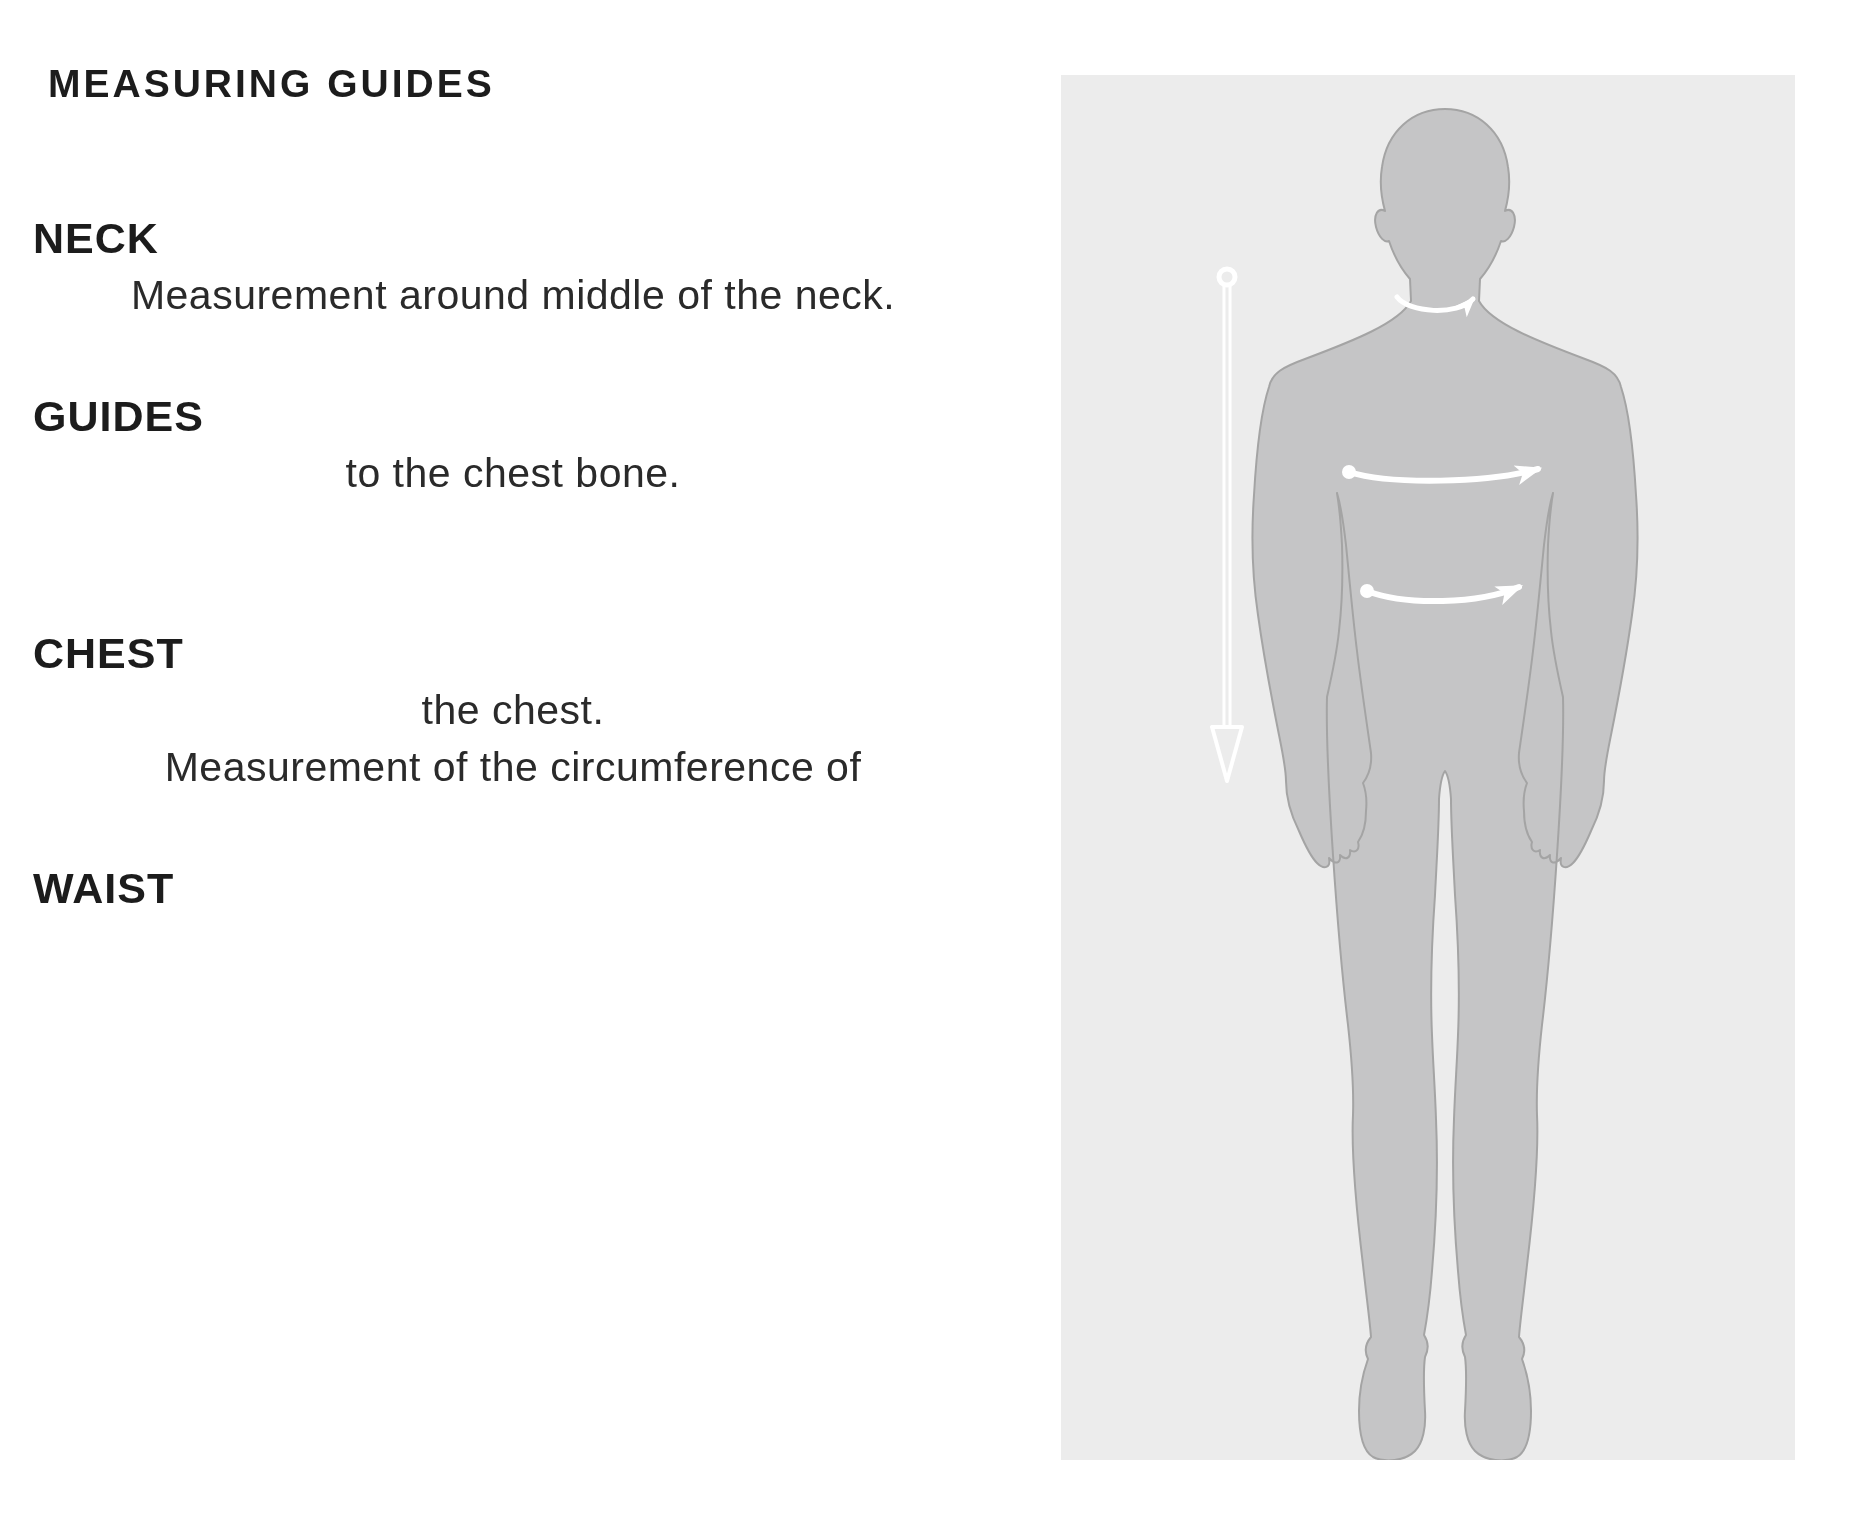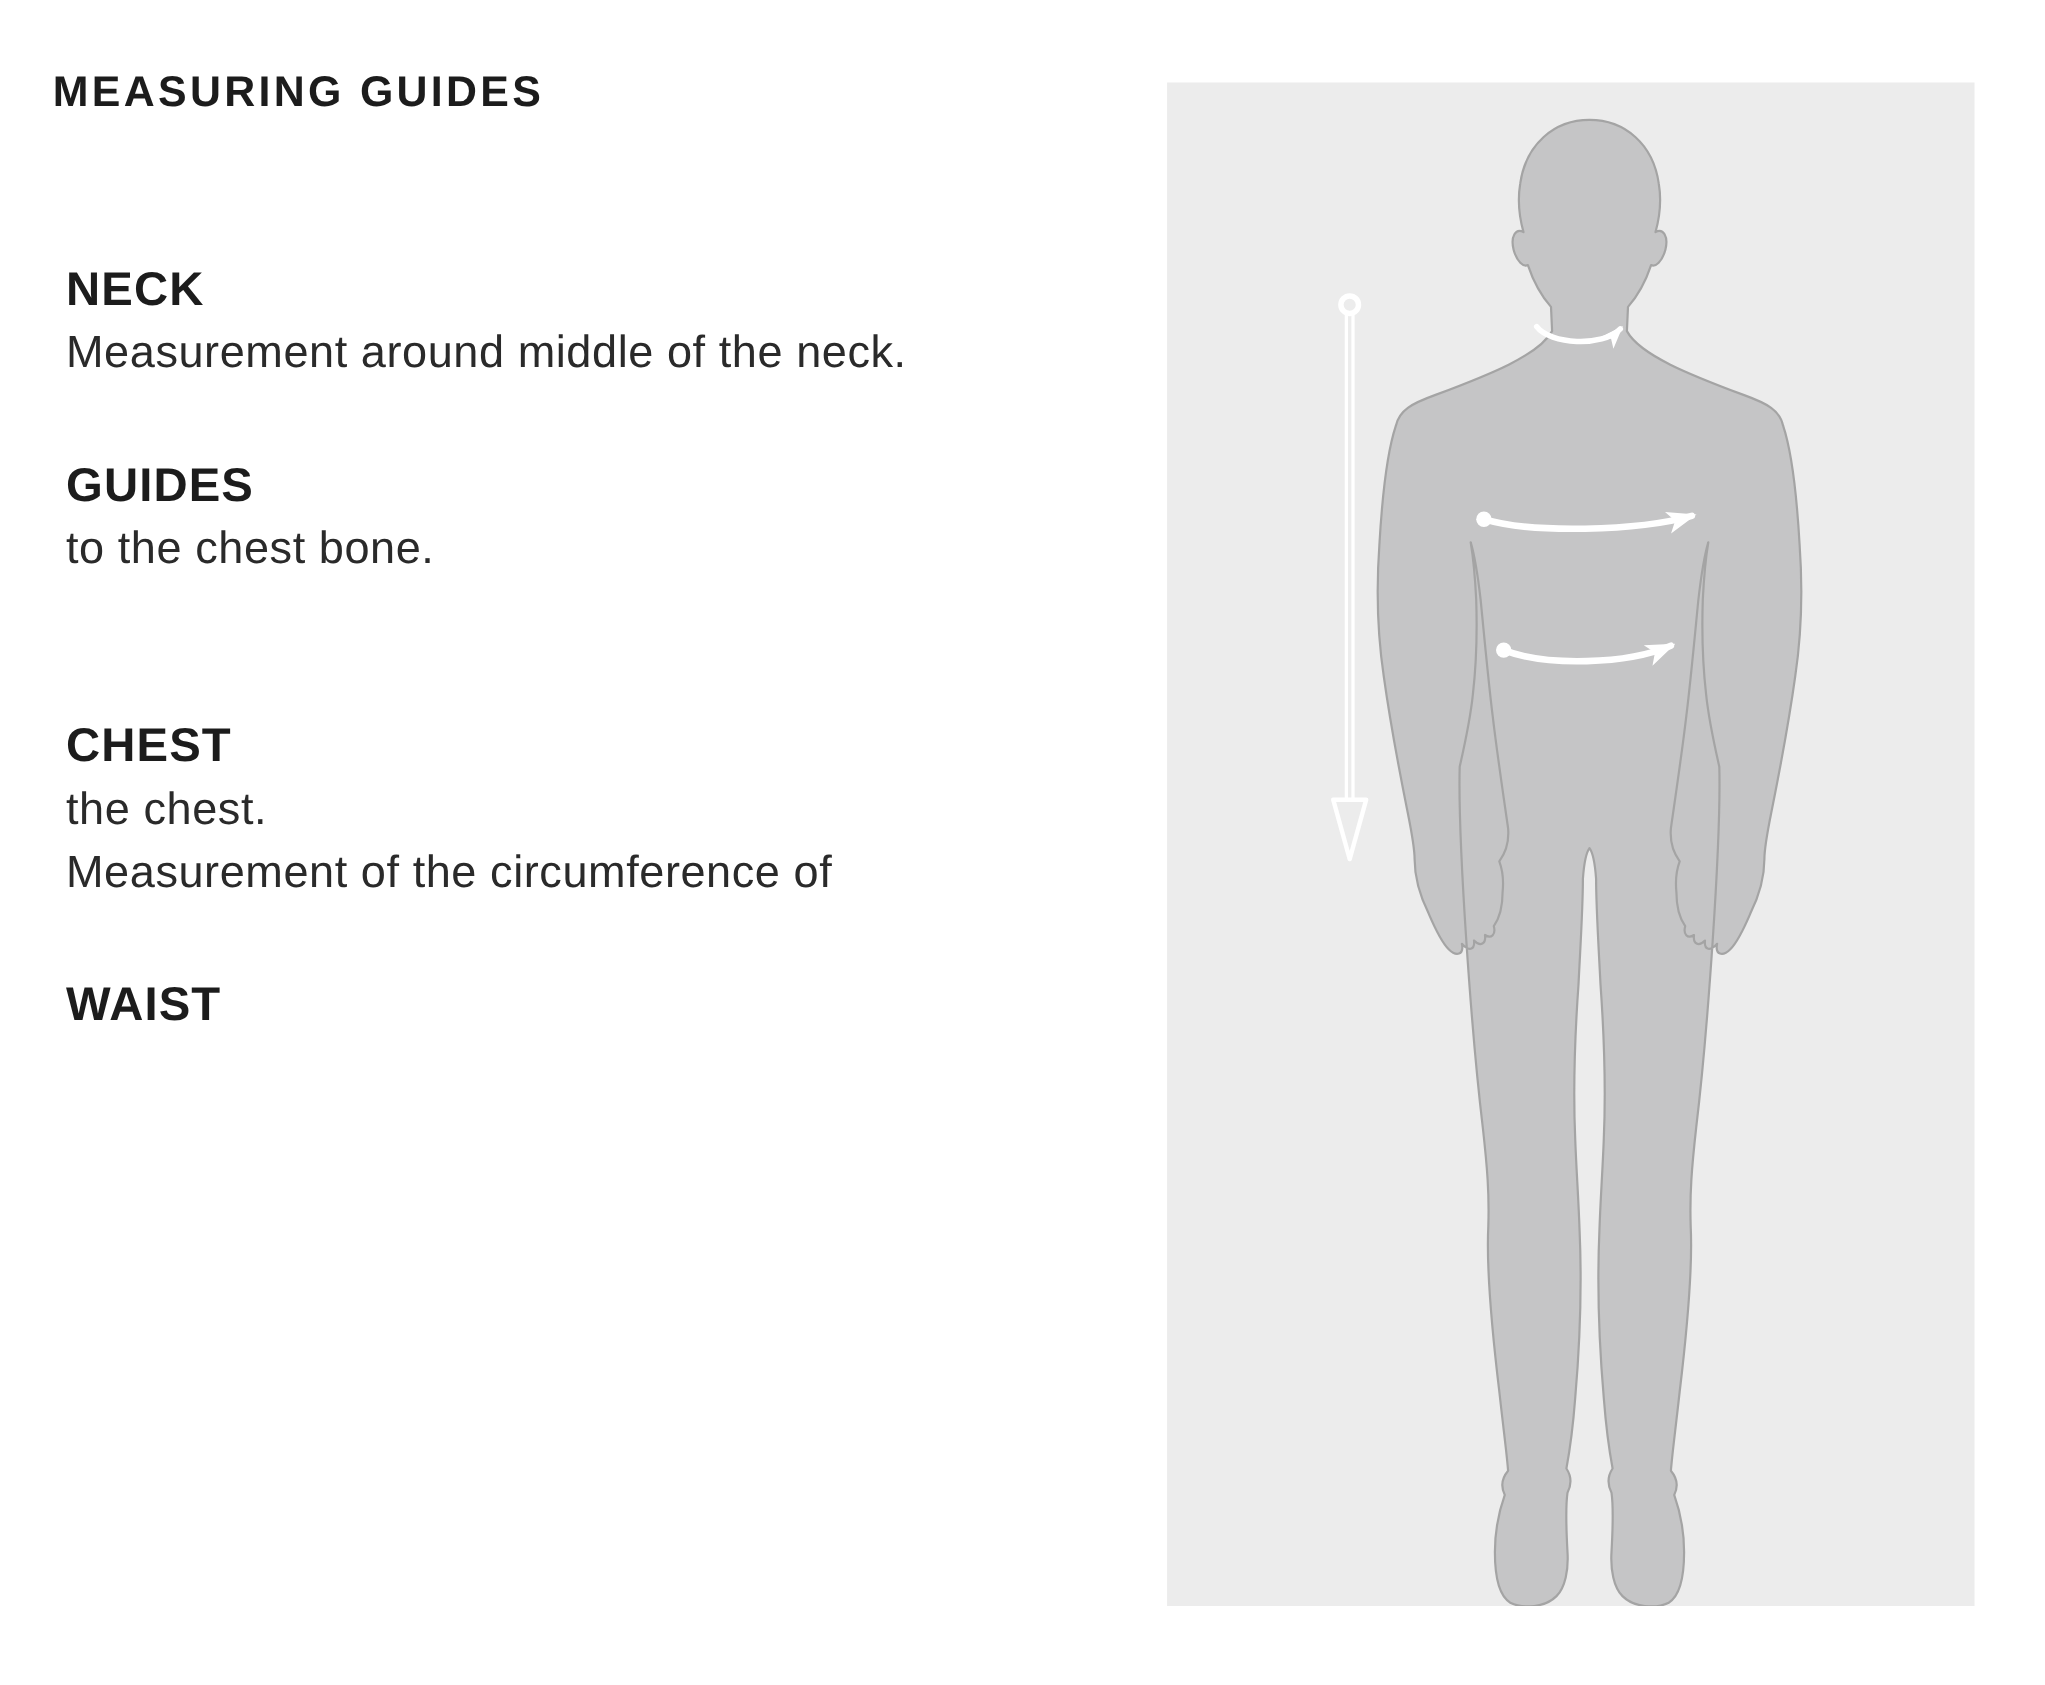--- a/index.html
+++ b/index.html
@@ -19,26 +19,26 @@
     font-family:"Liberation Sans", sans-serif;
     overflow:hidden;
   }
   .page-title{
     position:absolute;left:48px;top:62px;
     font-size:39px;font-weight:700;letter-spacing:3px;
     color:var(--heading);
     line-height:44px;
     white-space:nowrap;
   }
-  .sec{position:absolute;left:60px;width:960px;margin-top:25px;}
+  .sec{position:absolute;left:33px;width:960px;}
   .sec h2{
     font-size:43px;font-weight:700;letter-spacing:1px;
     color:var(--heading);line-height:44px;
   }
-  .sec .desc{margin-top:7px;}
+  .sec .desc{margin-top:7px;text-align:center;}
   .sec .ln{
     display:block;
     font-size:41px;font-weight:400;letter-spacing:.5px;
     color:var(--text);line-height:57px;
     white-space:nowrap;
   }
   .figure-panel{
     position:absolute;left:1061px;top:75px;
     width:734px;height:1415px;
     background:var(--panel-bg);

